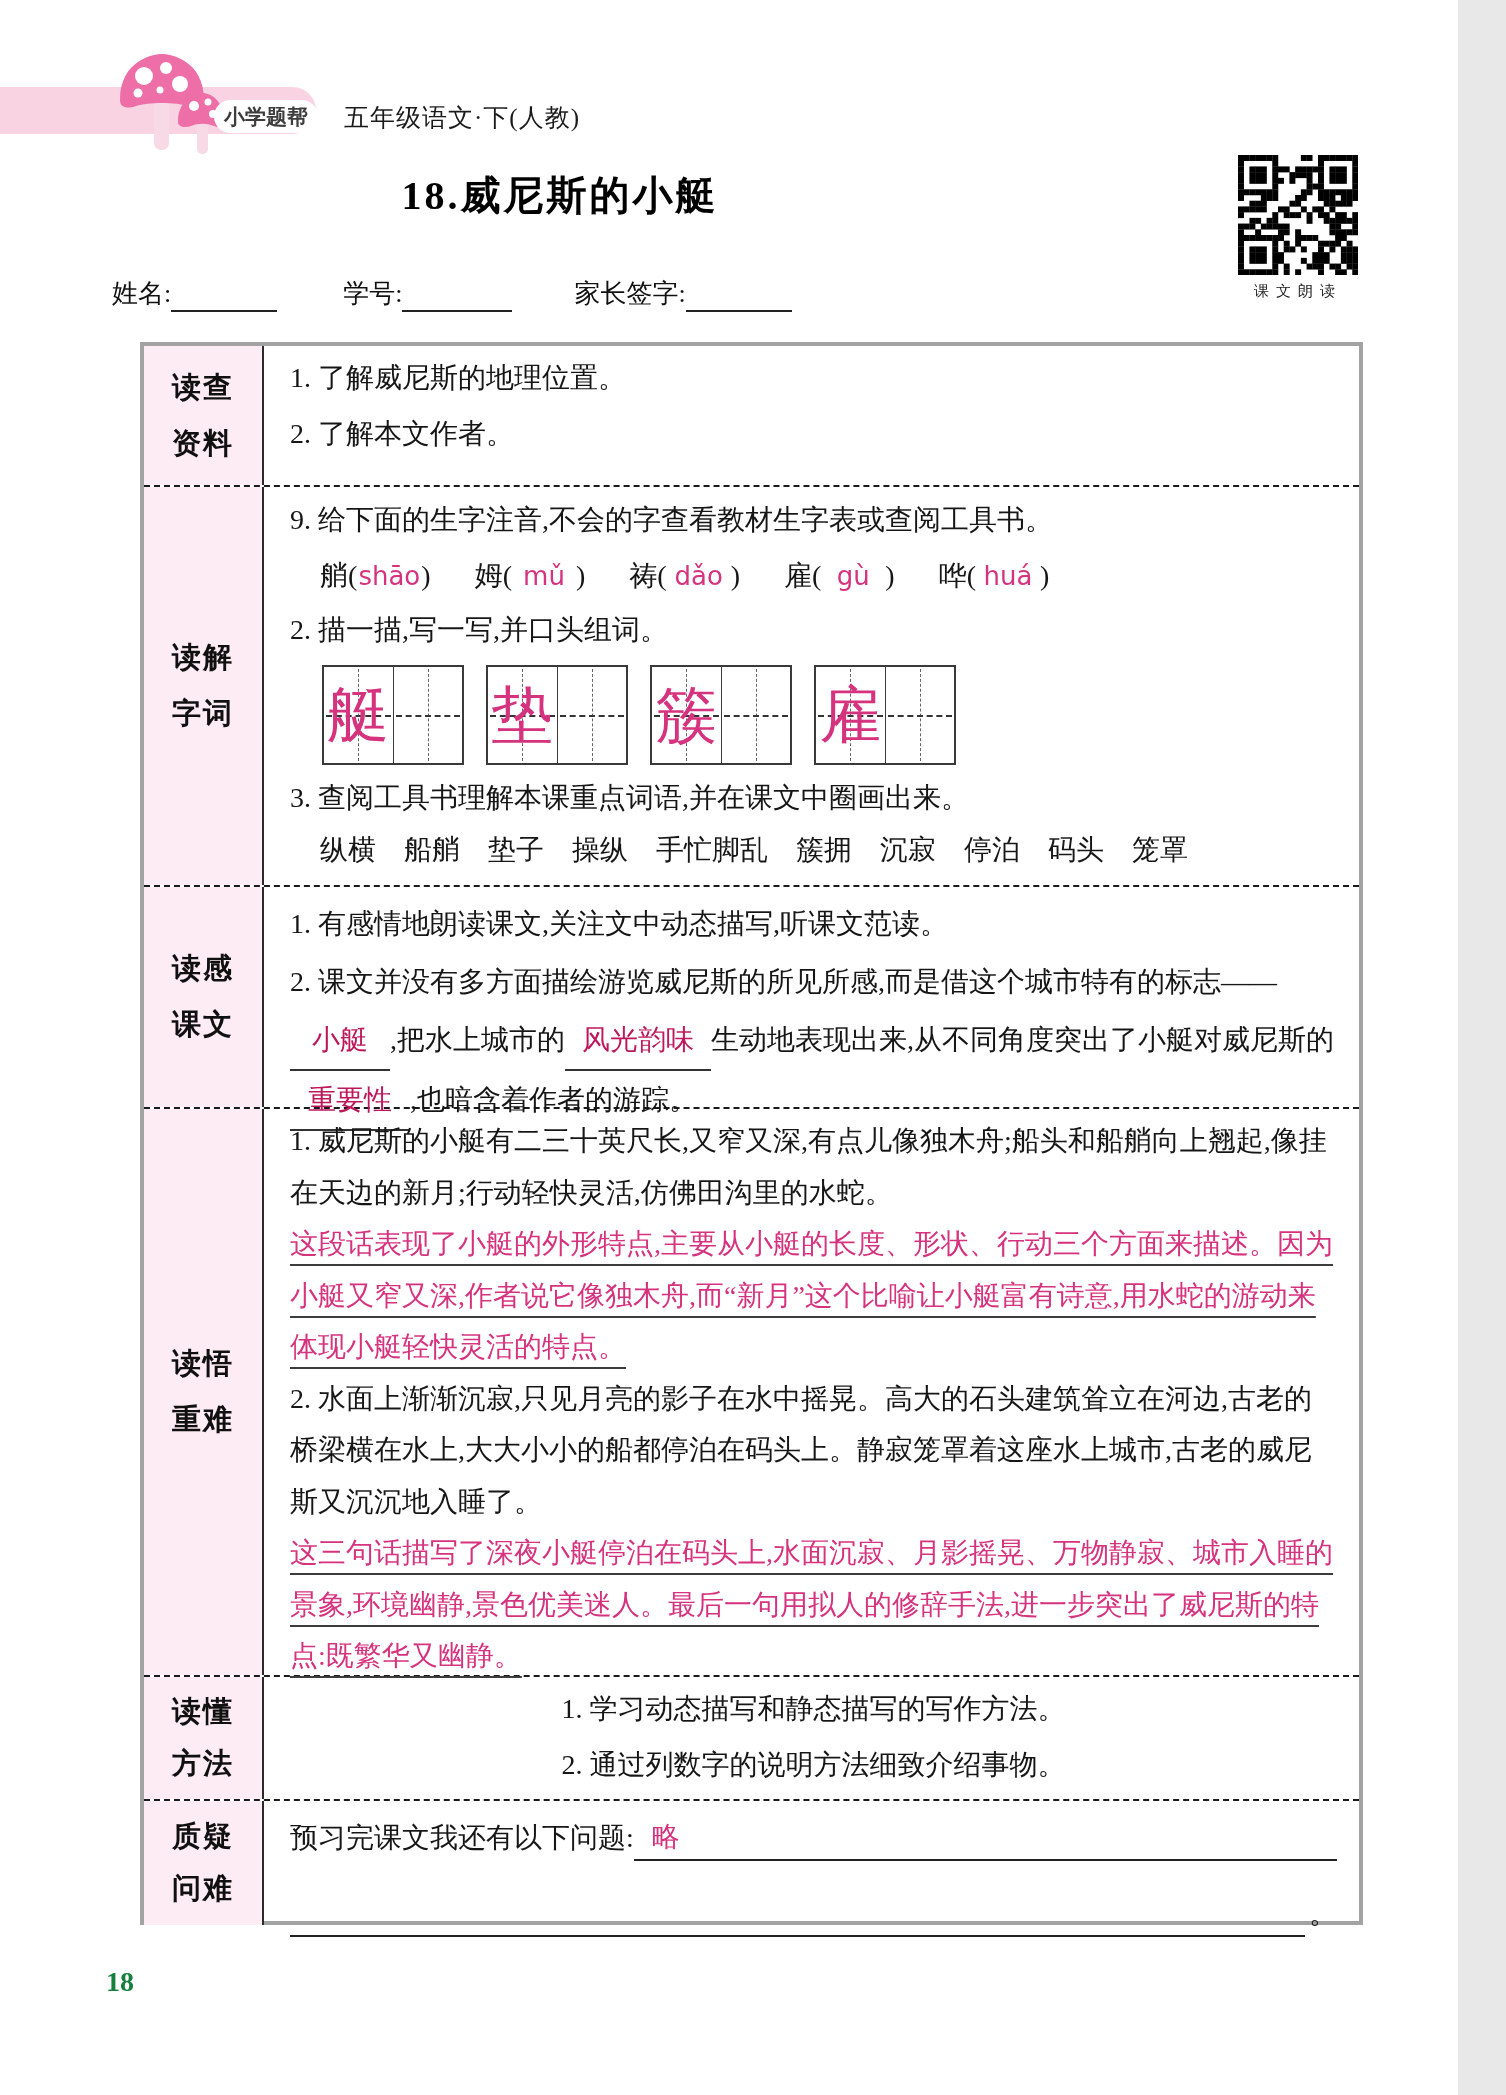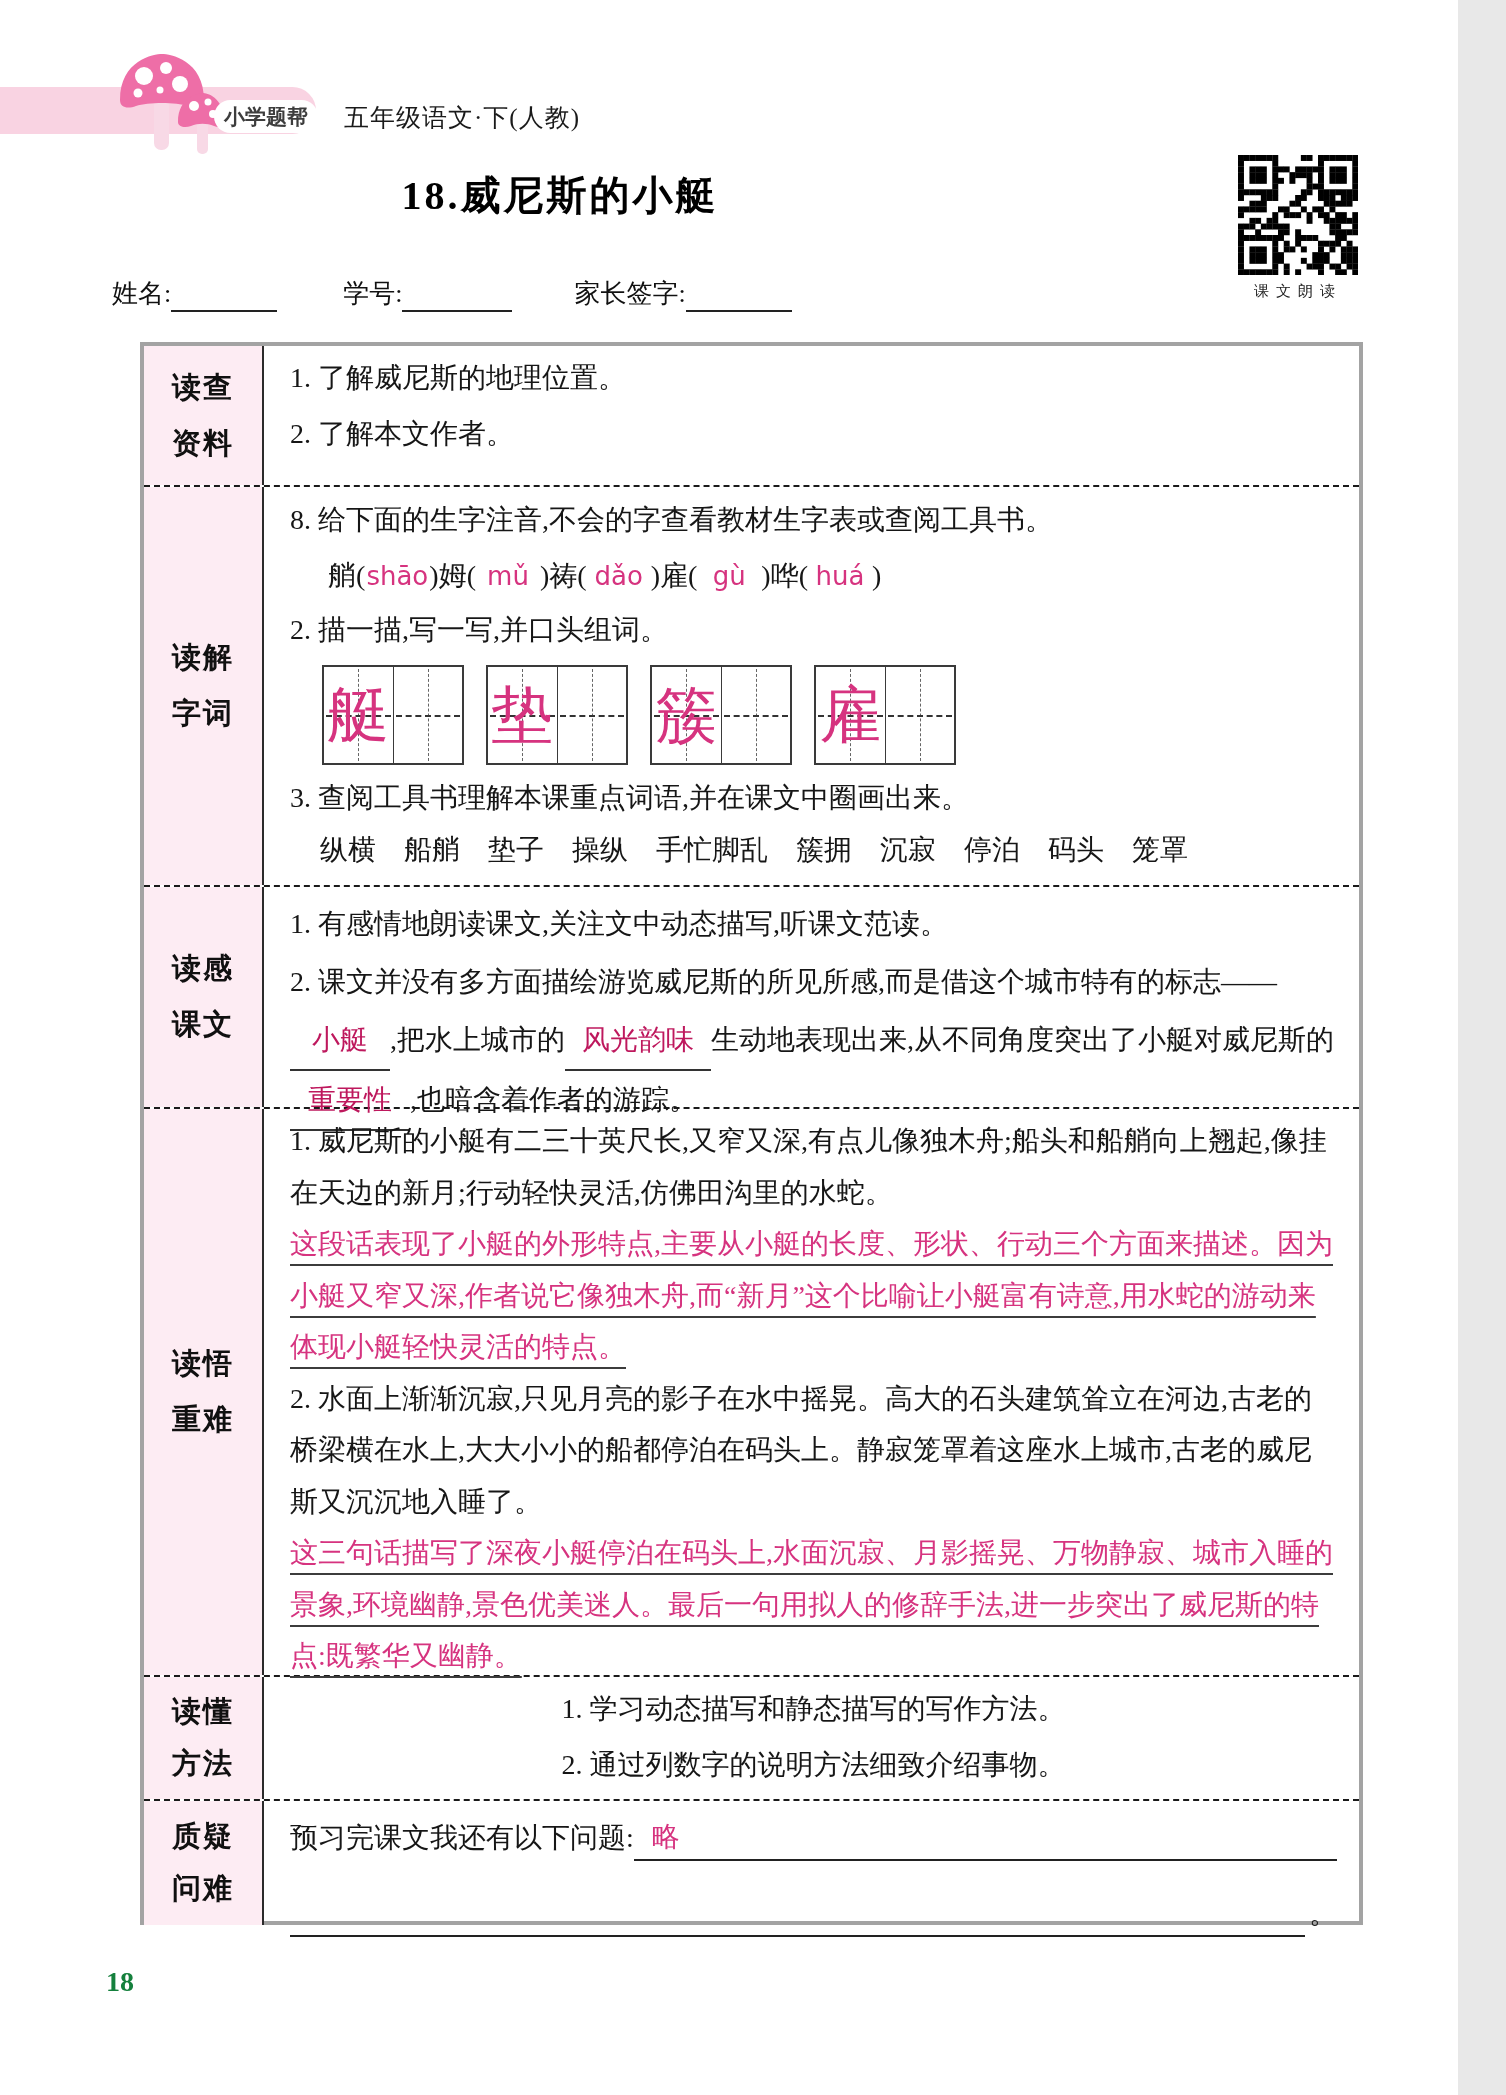--- a/index.html
+++ b/index.html
@@ -44,21 +44,21 @@
   .t{font-size:28px;line-height:56px;margin:0;}
   .indent{padding-left:30px;}
   .ansline{color:#d6337f;text-decoration:underline;text-decoration-color:#3c3c3c;
            text-decoration-thickness:1.5px;text-underline-offset:11px;text-decoration-skip-ink:none;}
   .r1 .content{padding-top:4px;}
   .r3 .t{line-height:58px;} .r3 .content{padding-top:8px;}
   .r4 .t{line-height:51.5px;} .r4 .content{padding-top:6px;}
   .r5 .content{padding-top:4px;text-align:center;}
 
   
-  .pyrow{display:flex;align-items:baseline;font-size:28px;line-height:54px;margin:2px 0 0 38px;}
+  .pyrow{display:flex;align-items:baseline;gap:44px;font-size:28px;line-height:54px;margin:2px 0 0 30px;}
   .pygrp{white-space:nowrap;}
   .py{font-family:"DejaVu Sans","Liberation Sans",sans-serif;font-size:26px;color:#d6337f;
       display:inline-block;min-width:64px;text-align:center;}
 
   
   .pboxes{display:flex;gap:22px;margin:8px 0 6px 32px;}
   .pbox{width:142px;height:100px;border:2px solid #3a3a3a;display:flex;box-sizing:border-box;background:#fff;}
   .pcell{flex:1;position:relative;}
   .pcell + .pcell{border-left:1.5px solid #3a3a3a;}
   .pcell::before{content:"";position:absolute;left:50%;top:2px;bottom:2px;border-left:1.6px dashed #666;}
@@ -385,21 +385,21 @@
         <p class="t">2. 了解本文作者。</p>
       </div>
     </div>
 
     <div class="row r2">
       <div class="lab">
         <span>读解</span>
         <span>字词</span>
       </div>
       <div class="content">
-        <p class="t" style="line-height:54px;margin-top:6px;">8. 给下面的生字注音,不会的字查看教材生字表或查阅工具书。</p>
+        <p class="t" style="line-height:54px;margin-top:6px;">9. 给下面的生字注音,不会的字查看教材生字表或查阅工具书。</p>
         <div class="pyrow">
           <span class="pygrp"><span>艄</span><span>(</span><span class="py">shāo</span><span>)</span></span>
           <span class="pygrp"><span>姆</span><span>(</span><span class="py">mǔ</span><span>)</span></span>
           <span class="pygrp"><span>祷</span><span>(</span><span class="py">dǎo</span><span>)</span></span>
           <span class="pygrp"><span>雇</span><span>(</span><span class="py">gù</span><span>)</span></span>
           <span class="pygrp"><span>哗</span><span>(</span><span class="py">huá</span><span>)</span></span>
         </div>
         <p class="t" style="line-height:54px;">2. 描一描,写一写,并口头组词。</p>
         <div class="pboxes">
           <div class="pbox">

